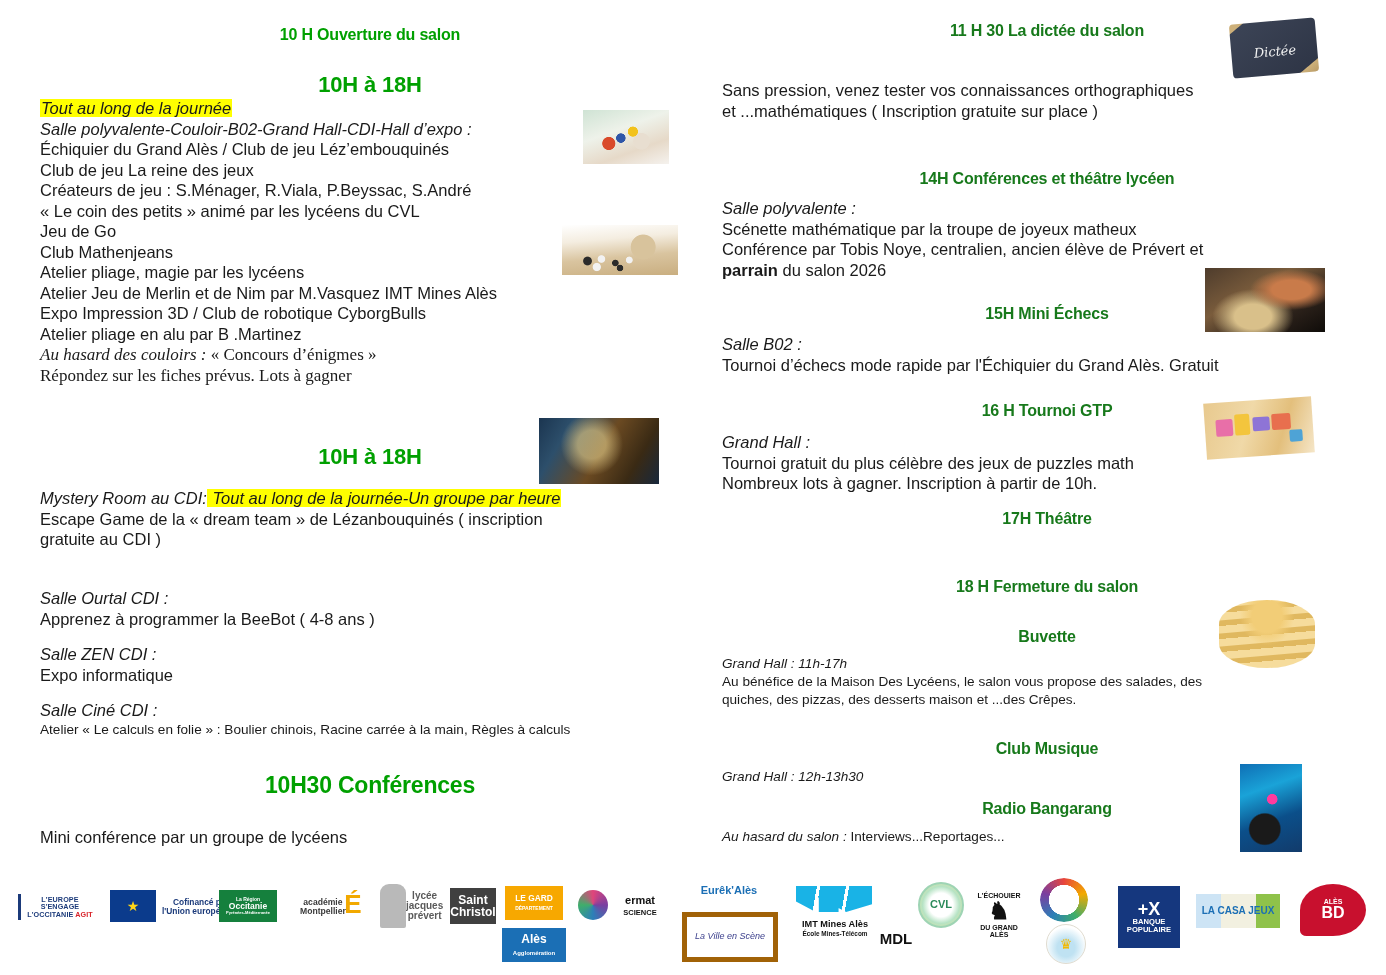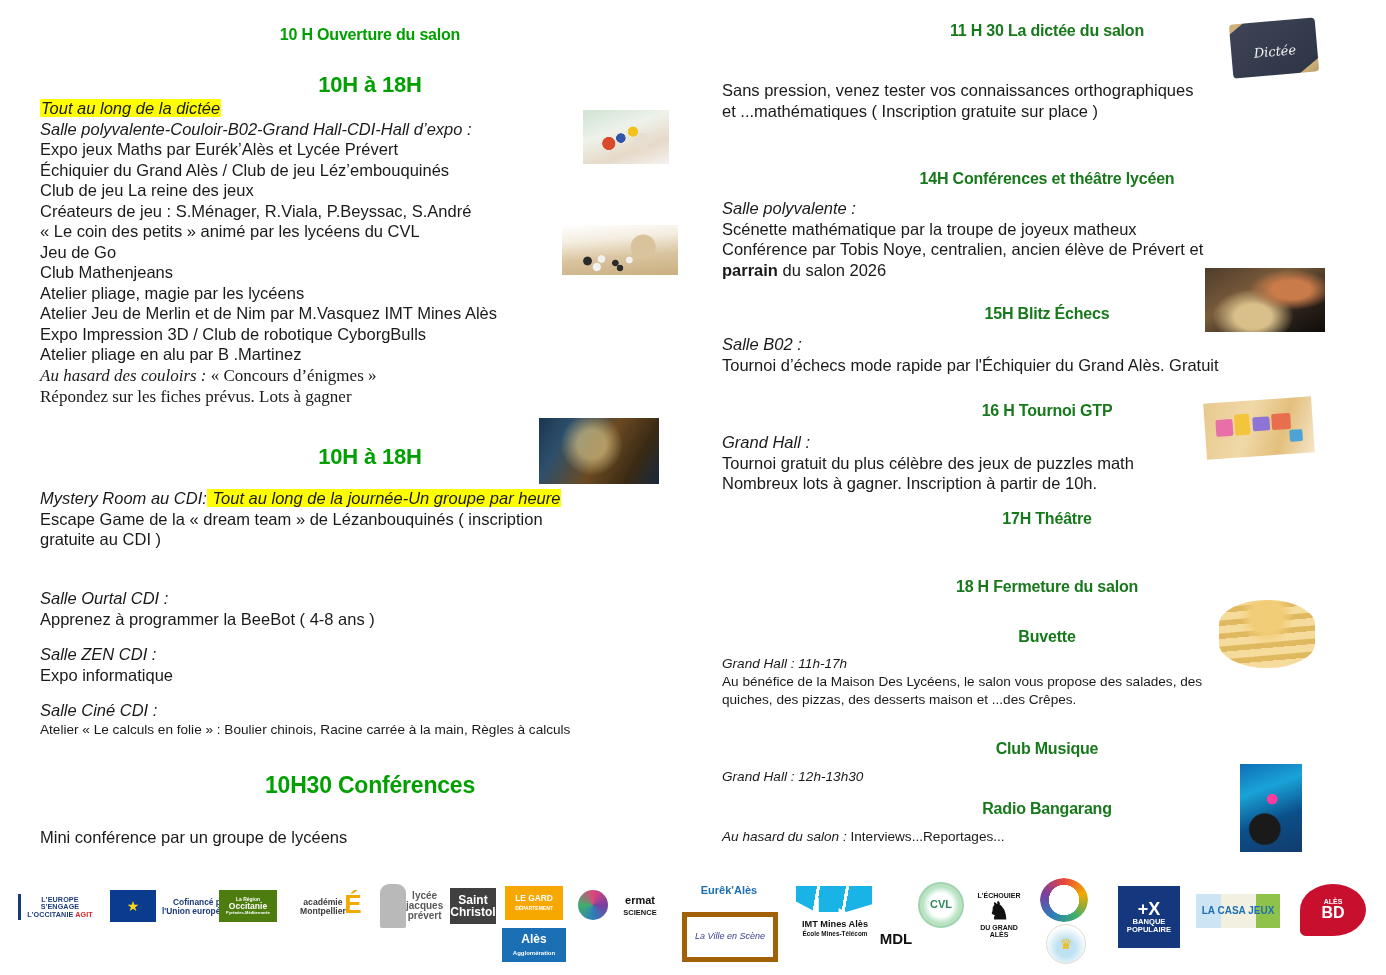--- a/index.html
+++ b/index.html
@@ -173,21 +173,21 @@
     background: #0b3b8c;
     color: #ffd617;
   }
   .lg-eu-text {
     color: #1b3a7a;
     font-weight: bold;
     font-size: 8.4px;
     justify-content: flex-start;
   }
   .lg-region {
-    background: #4d7c0f;
+    background: #15803d;
     color: #ffffff;
     font-weight: bold;
     font-size: 8.5px;
   }
   .lg-academie {
     color: #3a3a3a;
     font-weight: bold;
     font-size: 8.6px;
     justify-content: flex-start;
   }
@@ -231,23 +231,22 @@
 
 <div id="page">
 
   <div class="col col-left">
 
     <h1 class="h-green h-1 blk" style="top:26px;">10 H  Ouverture du salon</h1>
 
     <h2 class="h-green h-2 blk" style="top:72px;">10H à 18H</h2>
 
     <div class="blk" style="top:98px;">
-      <p class="line"><span class="hl">Tout au long de la dictée</span></p>
+      <p class="line"><span class="hl">Tout au long de la journée</span></p>
       <p class="line ital">Salle polyvalente-Couloir-B02-Grand Hall-CDI-Hall d’expo :</p>
-      <p class="line">Expo jeux Maths par Eurék’Alès et Lycée Prévert</p>
       <p class="line">Échiquier du Grand Alès  /   Club de jeu Léz’embouquinés</p>
       <p class="line">Club de jeu La reine des jeux</p>
       <p class="line">Créateurs de jeu : S.Ménager, R.Viala, P.Beyssac, S.André</p>
       <p class="line">« Le coin des petits » animé par les lycéens du CVL</p>
       <p class="line">Jeu de Go</p>
       <p class="line">Club Mathenjeans</p>
       <p class="line">Atelier pliage, magie  par les lycéens</p>
       <p class="line">Atelier Jeu de Merlin et de Nim par M.Vasquez IMT Mines Alès</p>
       <p class="line">Expo Impression 3D   /   Club de robotique CyborgBulls</p>
       <p class="line">Atelier pliage en alu par B .Martinez</p>
@@ -294,21 +293,21 @@
 
     <h2 class="h-green dark h-1 blk" style="top:170px;">14H Conférences et théâtre lycéen</h2>
 
     <div class="blk" style="top:198px;">
       <p class="line ital">Salle polyvalente :</p>
       <p class="line">Scénette mathématique par la troupe de joyeux matheux</p>
       <p class="line">Conférence par Tobis Noye, centralien, ancien élève de Prévert et</p>
       <p class="line"><span class="bold">parrain</span><span> du salon 2026</span></p>
     </div>
 
-    <h2 class="h-green dark h-1 blk" style="top:305px;">15H Blitz Échecs</h2>
+    <h2 class="h-green dark h-1 blk" style="top:305px;">15H Mini Échecs</h2>
 
     <div class="blk" style="top:334px;">
       <p class="line ital">Salle B02 :</p>
       <p class="line">Tournoi d’échecs mode rapide par l'Échiquier du Grand Alès. Gratuit</p>
     </div>
 
     <h2 class="h-green dark h-1 blk" style="top:402px;">16 H Tournoi GTP</h2>
 
     <div class="blk" style="top:432px;">
       <p class="line ital">Grand Hall :</p>

